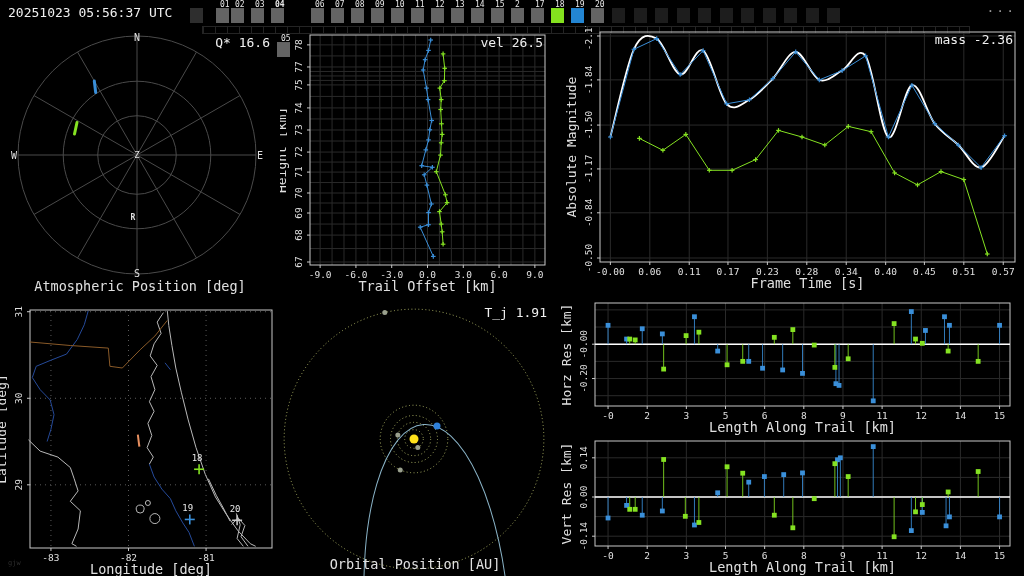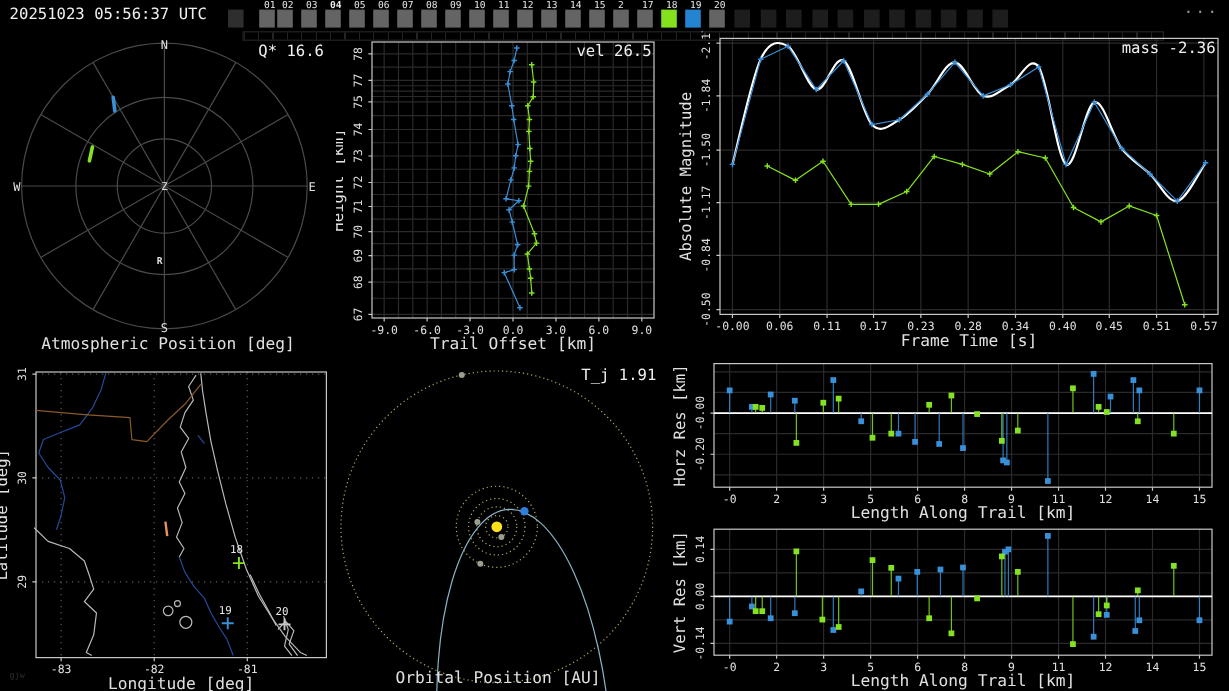--- a/index.html
+++ b/index.html
@@ -41,21 +41,21 @@
           <span class="n">02</span>
         </div>
         <div class="fb " style="left: 251px;">
           <div class="sq"></div>
           <span class="n">03</span>
         </div>
         <div class="fb " style="left: 271px; font-weight: bold;">
           <div class="sq"></div>
           <span class="n">04</span>
         </div>
-        <div class="fb " style="left: 291px;">
+        <div class="fb " style="left: 277px; margin-top: 34px;">
           <div class="sq"></div>
           <span class="n">05</span>
         </div>
         <div class="fb " style="left: 311px;">
           <div class="sq"></div>
           <span class="n">06</span>
         </div>
         <div class="fb " style="left: 331px;">
           <div class="sq"></div>
           <span class="n">07</span>

